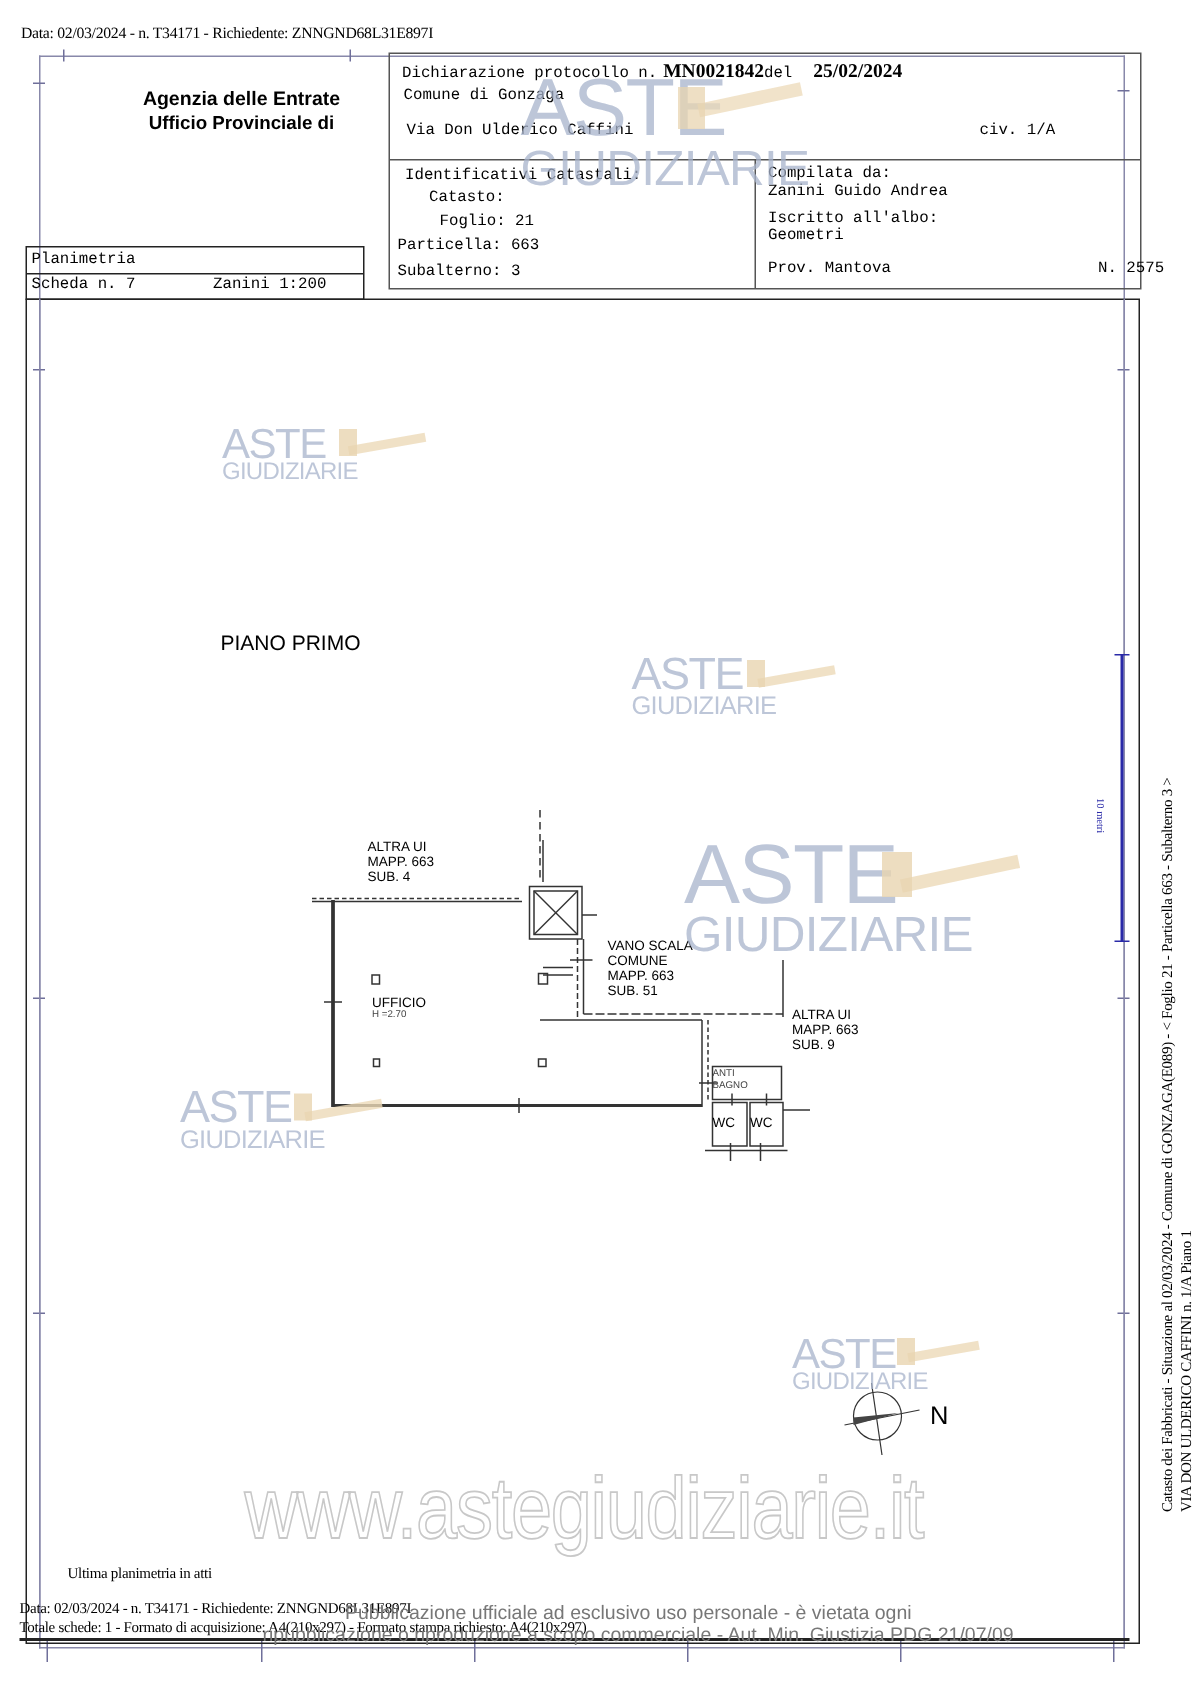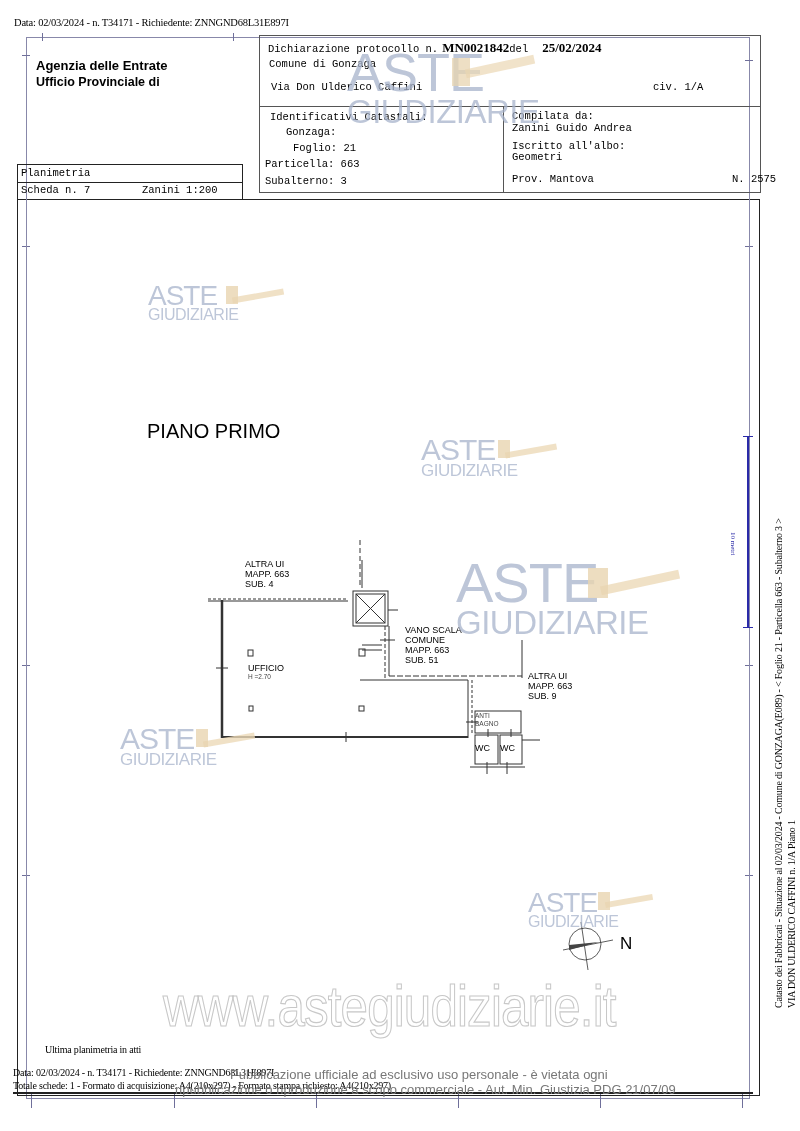--- a/index.html
+++ b/index.html
@@ -2,21 +2,21 @@
 <html><head>
 <meta charset="utf-8">
 <style>
   html, body { margin:0; padding:0; background:#fff; }
   body { width:800px; height:1131px; position:relative; overflow:hidden; font-family:"Liberation Serif", serif; color:#000; }
   .abs { position:absolute; }
   .serif-sm { font-family:"Liberation Serif", serif; font-size:10.5px; letter-spacing:-0.2px; }
   .mono { font-family:"Liberation Mono", monospace; font-size:10.5px; white-space:pre; }
   .sans { font-family:"Liberation Sans", sans-serif; }
   .box { border:1px solid #555; }
-  .hdr-left { left:36px; top:58px; width:230px; text-align:left; }
+  .hdr-left { left:46px; top:58px; width:230px; text-align:center; }
   .hdr-left .l1 { font-family:"Liberation Sans", sans-serif; font-weight:bold; font-size:13px; }
   .hdr-left .l2 { font-family:"Liberation Sans", sans-serif; font-weight:bold; font-size:14.5px; margin-top:2px; }
   .hdr-left .l3 { font-family:"Liberation Sans", sans-serif; font-weight:bold; font-size:12.5px; margin-top:2px; }
   .hdr-left .l4 { font-family:"Liberation Sans", sans-serif; font-size:14px; margin-top:3px; }
   .wm { position:absolute; color:#a8b4cc; font-family:"Liberation Sans", sans-serif; line-height:0.9; opacity:0.75; }
   .wm .a { letter-spacing:-1px; }
   .wm .g { letter-spacing:-0.5px; }
   .gavel { position:absolute; }
   .frame-v { position:absolute; width:1px; background:#8888aa; }
   .frame-h { position:absolute; height:1px; background:#8888aa; }
@@ -68,38 +68,38 @@
     <span style="font-family:'Liberation Serif',serif;font-weight:bold;font-size:13px;">MN0021842</span><span class="mono">del</span>
     <span style="font-family:'Liberation Serif',serif;font-weight:bold;font-size:13px;margin-left:10px;">25/02/2024</span>
   </div>
   <div class="mono" style="position:absolute;left:9px;top:22px;">Comune di Gonzaga</div>
   <div class="mono" style="position:absolute;left:11px;top:45px;">Via Don Ulderico Caffini</div>
   <div class="mono" style="position:absolute;left:393px;top:45px;">civ. 1/A</div>
   <div style="position:absolute;left:0;top:70px;width:500px;height:1px;background:#555;"></div>
   <div style="position:absolute;left:243px;top:70px;width:1px;height:86px;background:#555;"></div>
 
   <div class="mono" style="position:absolute;left:10px;top:75px;">Identificativi Catastali:</div>
-  <div class="mono" style="position:absolute;left:26px;top:90px;">Gonzaga:</div>
+  <div class="mono" style="position:absolute;left:26px;top:90px;">Catasto:</div>
   <div class="mono" style="position:absolute;left:33px;top:106px;">Foglio: 21</div>
   <div class="mono" style="position:absolute;left:5px;top:122px;">Particella: 663</div>
   <div class="mono" style="position:absolute;left:5px;top:139px;">Subalterno: 3</div>
 
   <div class="mono" style="position:absolute;left:252px;top:74px;">Compilata da:</div>
   <div class="mono" style="position:absolute;left:252px;top:86px;">Zanini Guido Andrea</div>
   <div class="mono" style="position:absolute;left:252px;top:104px;">Iscritto all'albo:</div>
   <div class="mono" style="position:absolute;left:252px;top:115px;">Geometri</div>
   <div class="mono" style="position:absolute;left:252px;top:137px;">Prov. Mantova</div>
   <div class="mono" style="position:absolute;left:429px;top:137px;margin-left:43px;">N. 2575</div>
 </div>
 
 <div class="abs" style="left:17px;top:199px;width:741px;height:895px;border:1.3px solid #222;"></div>
 <div class="frame-v" style="left:26px;top:199px;height:895px;"></div>
 <div class="frame-v" style="left:749px;top:199px;height:895px;"></div>
 
-<div class="abs sans" style="left:147px;top:420px;font-size:20px;">PIANO PRIMO</div>
+<div class="abs sans" style="left:147px;top:420px;font-size:14px;">PIANO PRIMO</div>
 
 <svg class="abs" style="left:200px;top:540px;" width="380" height="240" viewBox="0 0 380 240">
   <g stroke="#333" fill="none" stroke-width="1">
 
     <line x1="8" y1="59" x2="148" y2="59" stroke-dasharray="3,2"></line>
     <line x1="8" y1="61" x2="148" y2="61"></line>
     <line x1="22" y1="60" x2="22" y2="198" stroke-width="2.5"></line>
     <line x1="22" y1="197" x2="268" y2="197" stroke-width="2"></line>
     <line x1="16" y1="128" x2="28" y2="128"></line>
     <line x1="146" y1="192" x2="146" y2="202"></line>

